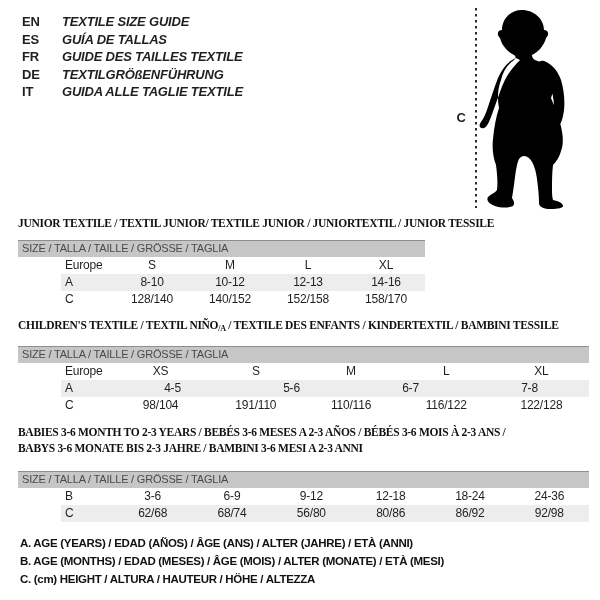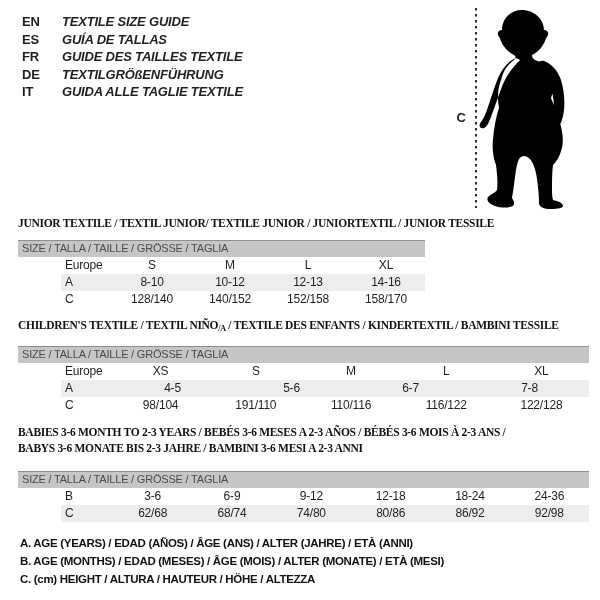--- a/index.html
+++ b/index.html
@@ -206,21 +206,21 @@
     <span class="tcell">6-9</span>
     <span class="tcell">9-12</span>
     <span class="tcell">12-18</span>
     <span class="tcell">18-24</span>
     <span class="tcell">24-36</span>
   </div>
   <div class="trow alt">
     <span class="tlabel">C</span>
     <span class="tcell">62/68</span>
     <span class="tcell">68/74</span>
-    <span class="tcell">74/80</span>
+    <span class="tcell">56/80</span>
     <span class="tcell">80/86</span>
     <span class="tcell">86/92</span>
     <span class="tcell">92/98</span>
   </div>
 </div>
 
 <div class="legend">
   <div class="legend-line">A. AGE (YEARS) / EDAD (AÑOS) / ÂGE (ANS) / ALTER (JAHRE) / ETÀ (ANNI)</div>
   <div class="legend-line">B. AGE (MONTHS) / EDAD (MESES) / ÂGE (MOIS) / ALTER (MONATE) / ETÀ (MESI)</div>
   <div class="legend-line">C. (cm) HEIGHT / ALTURA / HAUTEUR / HÖHE / ALTEZZA</div>

